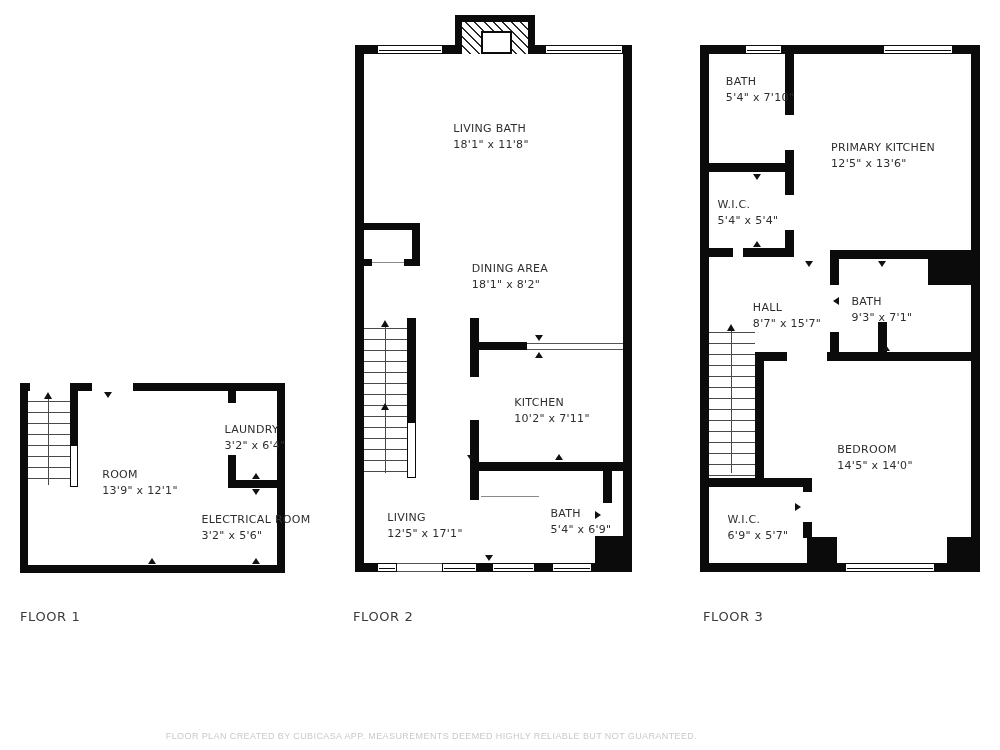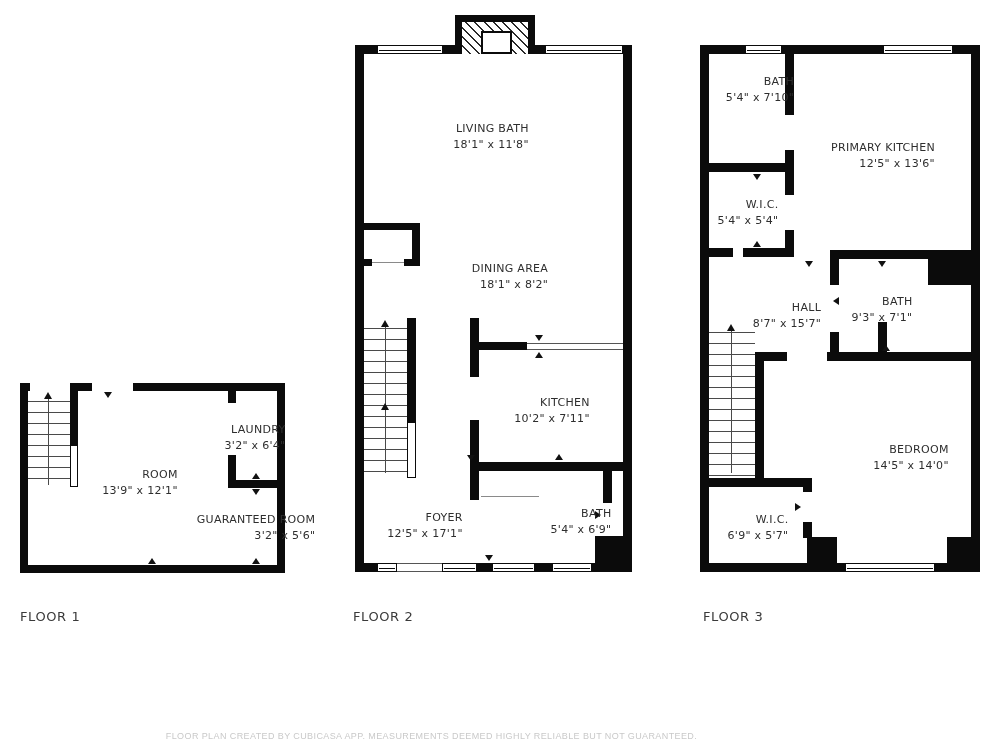--- a/index.html
+++ b/index.html
@@ -12,21 +12,21 @@
   .win::after { content:""; position:absolute; left:1px; right:1px; top:50%; border-top:1px solid #0b0b0b; }
   .slider { position:absolute; background:#fff; border-top:1px solid #555; border-bottom:1px solid #555; box-sizing:border-box; }
   .rail { position:absolute; background:#fff; border:1px solid #0b0b0b; box-sizing:border-box; }
   .stairs { position:absolute; background-color:#fff;
             background-image:repeating-linear-gradient(to bottom,#ffffff 0 10px,#4a4a4a 10px 11px); }
   .cl { position:absolute; width:1px; background:#4a4a4a; }
   .hatch { position:absolute;
            background:repeating-linear-gradient(45deg,#ffffff 0 5px,#2a2a2a 5px 6.5px); }
   .fbox { position:absolute; background:#fff; border:2px solid #0b0b0b; box-sizing:border-box; }
   .blk { position:absolute; background:#0b0b0b; }
-  .room-label { position:absolute; transform:translateX(-50%); text-align:right;
+  .room-label { position:absolute; transform:translateX(-50%); text-align:left;
                 color:#2e2e2e; font-size:11px; line-height:15.5px; letter-spacing:0.3px;
                 white-space:nowrap; z-index:5; }
   .floor-label { position:absolute; color:#3a3a3a; font-size:13px; letter-spacing:0.6px; }
   .footer { position:absolute; left:0; top:676px; width:1000px; text-align:center;
             color:#1d1d1d; font-family:"Liberation Sans",sans-serif; font-size:12px; line-height:14.5px; }
   .footer .total { font-weight:bold; font-size:13px; }
   .disclaimer { position:absolute; left:0; top:731px; width:863px; text-align:center;
                 color:#c9c9c9; font-size:9px; letter-spacing:0.4px;
                 font-family:"Liberation Sans",sans-serif; }
   .t-up    { position:absolute; width:0; height:0; border-left:4px solid transparent; border-right:4px solid transparent; border-bottom:6px solid #111; }
@@ -62,21 +62,21 @@
     <div class="t-down" style="left:232px;top:106px;"></div>
     <div class="room-label" style="left:120px;top:84px;">
       <div>ROOM</div>
       <div>13'9" x 12'1"</div>
     </div>
     <div class="room-label" style="left:235px;top:39px;">
       <div>LAUNDRY</div>
       <div>3'2" x 6'4"</div>
     </div>
     <div class="room-label" style="left:236px;top:129px;">
-      <div>GUARANTEED ROOM</div>
+      <div>ELECTRICAL ROOM</div>
       <div>3'2" x 5'6"</div>
     </div>
   </div>
 
   <div class="floor" style="left:355px;top:15px;width:277px;height:557px;">
 
     <div class="blk" style="left:100px;top:0px;width:80px;height:39px;"></div>
     <div class="hatch" style="left:107px;top:7px;width:66px;height:32px;"></div>
     <div class="fbox" style="left:126px;top:16px;width:31px;height:23px;"></div>
 
@@ -136,21 +136,21 @@
     </div>
     <div class="room-label" style="left:155px;top:246px;">
       <div>DINING AREA</div>
       <div>18'1" x 8'2"</div>
     </div>
     <div class="room-label" style="left:197px;top:380px;">
       <div>KITCHEN</div>
       <div>10'2" x 7'11"</div>
     </div>
     <div class="room-label" style="left:70px;top:495px;">
-      <div>FOYER</div>
+      <div>LIVING</div>
       <div>12'5" x 17'1"</div>
     </div>
     <div class="room-label" style="left:226px;top:491px;">
       <div>BATH</div>
       <div>5'4" x 6'9"</div>
     </div>
   </div>
 
   <div class="floor" style="left:700px;top:45px;width:280px;height:527px;">
 
@@ -214,21 +214,21 @@
       <div>5'4" x 5'4"</div>
     </div>
     <div class="room-label" style="left:87px;top:255px;">
       <div>HALL</div>
       <div>8'7" x 15'7"</div>
     </div>
     <div class="room-label" style="left:182px;top:249px;">
       <div>BATH</div>
       <div>9'3" x 7'1"</div>
     </div>
-    <div class="room-label" style="left:175px;top:397px;margin-left:36px;">
+    <div class="room-label" style="left:175px;top:397px;">
       <div>BEDROOM</div>
       <div>14'5" x 14'0"</div>
     </div>
     <div class="room-label" style="left:58px;top:467px;">
       <div>W.I.C.</div>
       <div>6'9" x 5'7"</div>
     </div>
   </div>
 
   <div class="floor-label" style="left:20px;top:609px;">FLOOR 1</div>

